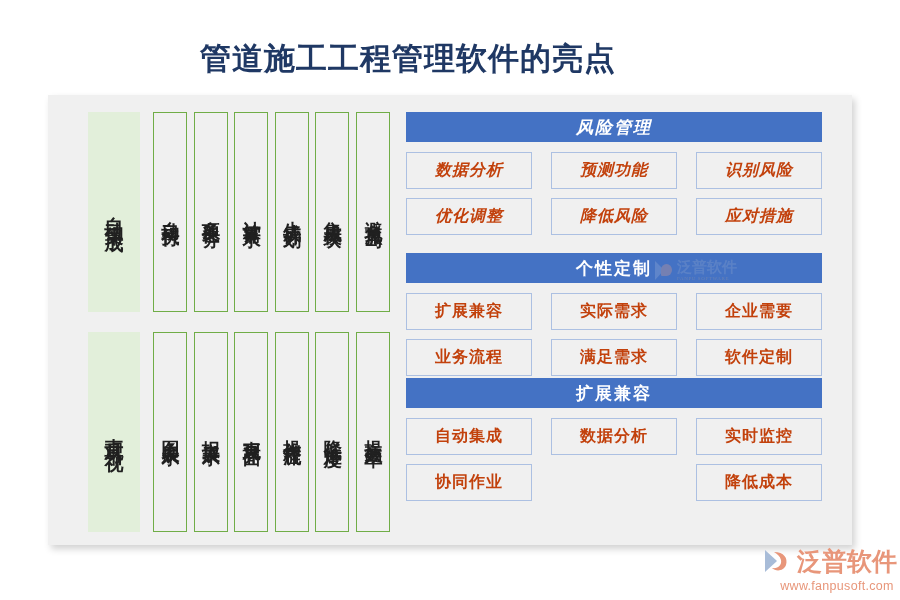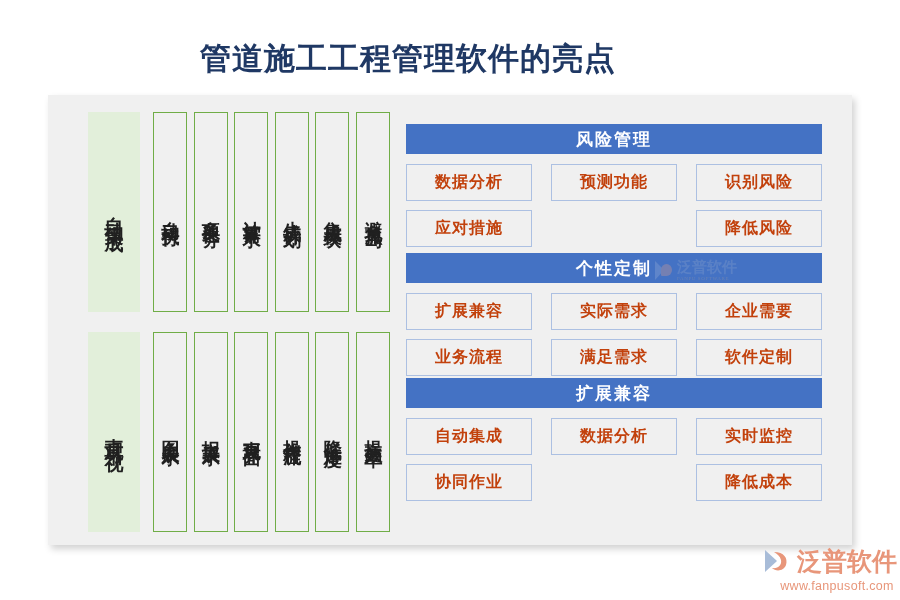--- a/index.html
+++ b/index.html
@@ -108,21 +108,21 @@
     left: 358px;
     top: 17px;
     width: 416px;
     height: 420px;
   }
   .rsection {
     position: absolute;
     left: 0;
     width: 416px;
   }
-  .rsection.s0 { top: 12px; }
+  .rsection.s0 { top: 0px; font-style: italic; }
   .rsection.s1 { top: 141px; }
   .rsection.s2 { top: 266px; }
 
   .rhead {
     height: 30px;
     background: #4472c4;
     color: #ffffff;
     font-size: 17px;
     font-weight: bold;
     display: flex;
@@ -304,22 +304,23 @@
   </div>
 
   <div class="right-col">
 
     <div class="rsection s0">
       <div class="rhead">风险管理</div>
       <div class="rgrid">
         <div class="ritem">数据分析</div>
         <div class="ritem">预测功能</div>
         <div class="ritem">识别风险</div>
+        <div class="ritem">优化调整</div>
+        <div class="ritem">降低风险</div>
         <div class="ritem">应对措施</div>
-        <div class="ritem">降低风险</div>
       </div>
     </div>
 
     <div class="rsection s1">
       <div class="rhead">个性定制</div>
       <div class="rgrid">
         <div class="ritem">扩展兼容</div>
         <div class="ritem">实际需求</div>
         <div class="ritem">企业需要</div>
         <div class="ritem">业务流程</div>

